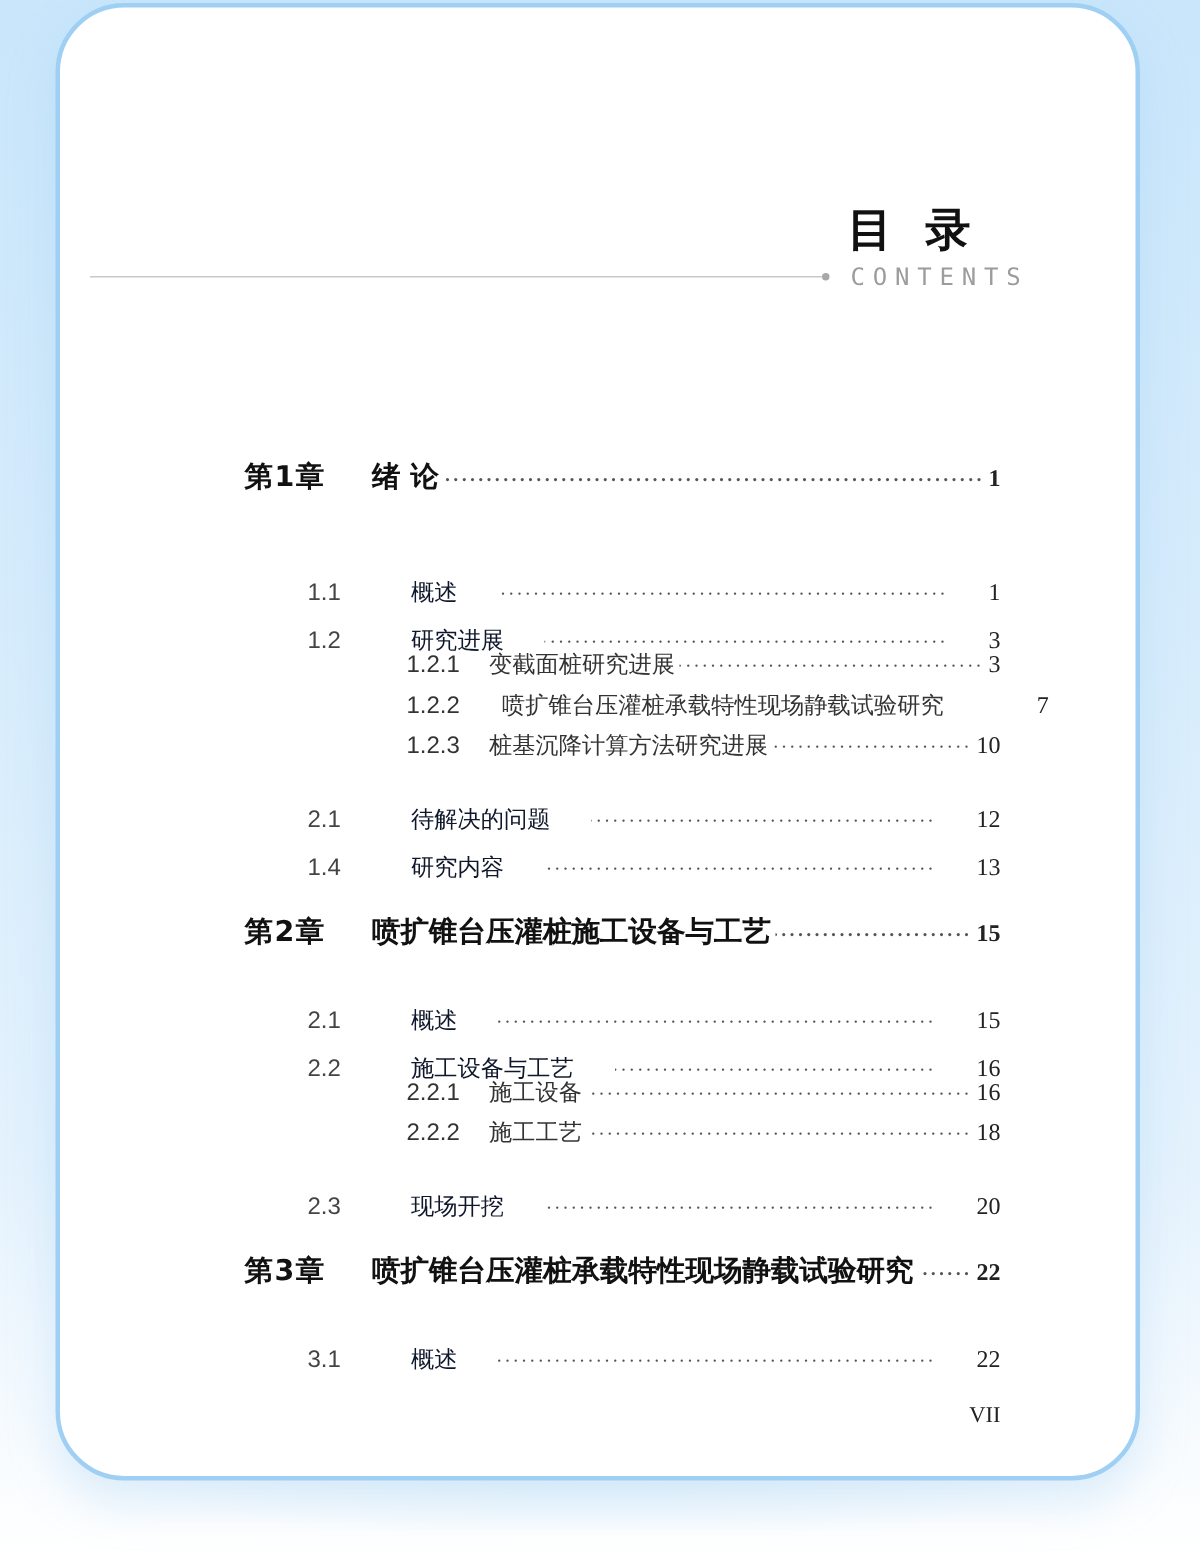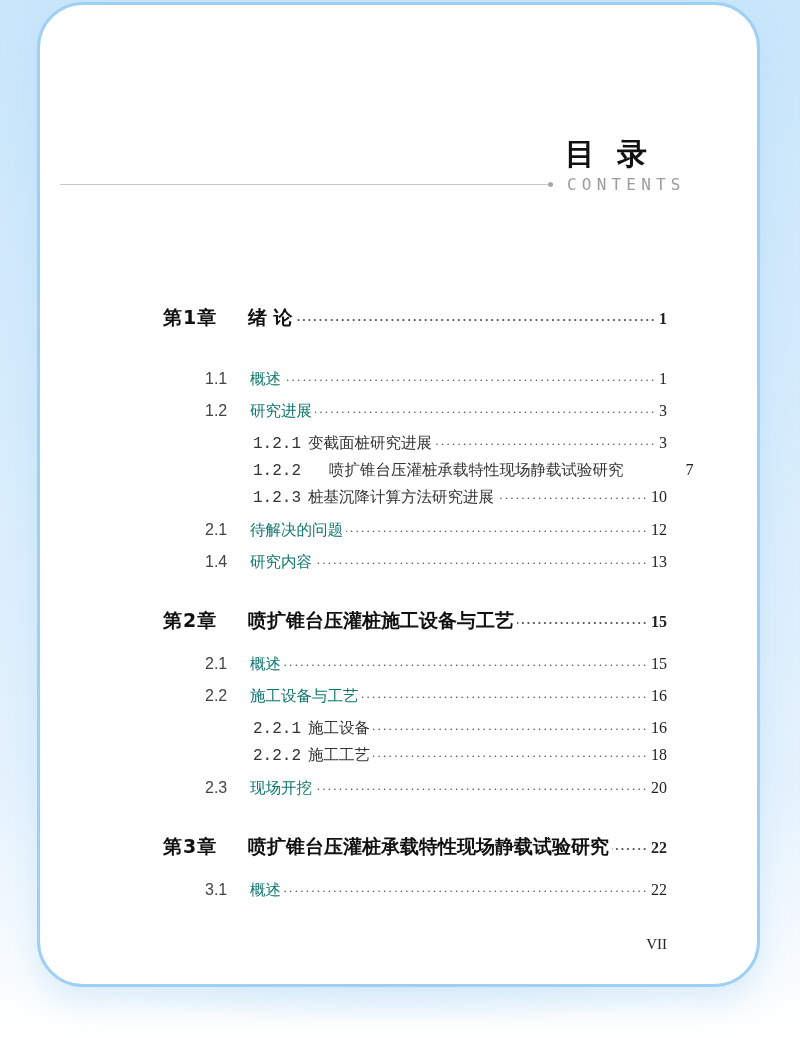--- a/index.html
+++ b/index.html
@@ -51,26 +51,26 @@
     }
     .entry .page {
       font-family: "Liberation Serif", "DejaVu Serif", serif; font-size: 16px;
       color: #222; text-align: right; min-width: 8px;
     }
     
     .chapter { left: 163px; font-size: 19px; color: #111; font-weight: bold; }
     .chapter .num { width: 85px; font-family: "DejaVu Sans", sans-serif; font-weight: bold; letter-spacing: 1px; }
     .chapter .label { font-family: "DejaVu Sans", sans-serif; font-weight: bold; }
     
-    .section { left: 205px; font-size: 16px; color: #444; }
+    .section { left: 205px; font-size: 16px; color: #444; gap: 24px; }
     .section .num { width: 45px; font-family: "Liberation Sans", sans-serif; }
-    .section .label { font-family: "DejaVu Sans", sans-serif; font-size: 15.5px; color: #0f766e; }
+    .section .label { font-family: "DejaVu Sans", sans-serif; font-size: 15.5px; color: #0f172a; margin-top: 16px; }
     
     .subsection { left: 253px; font-size: 16px; color: #333; }
-    .subsection .num { width: 55px; font-family: Liberation Mono, monospace; }
+    .subsection .num { width: 55px; font-family: Liberation Sans, sans-serif; margin-left: 18px; }
     .subsection .label { font-family: "DejaVu Serif", serif; font-size: 15.5px; color: #333; }
     .folio {
       position: absolute; left: 640px; top: 936px; width: 27px; text-align: right;
       font-family: "Liberation Serif", serif; font-size: 15px; color: #222;
     }
   </style>
 </head>
 <body>
 
 <div class="glow"></div>

